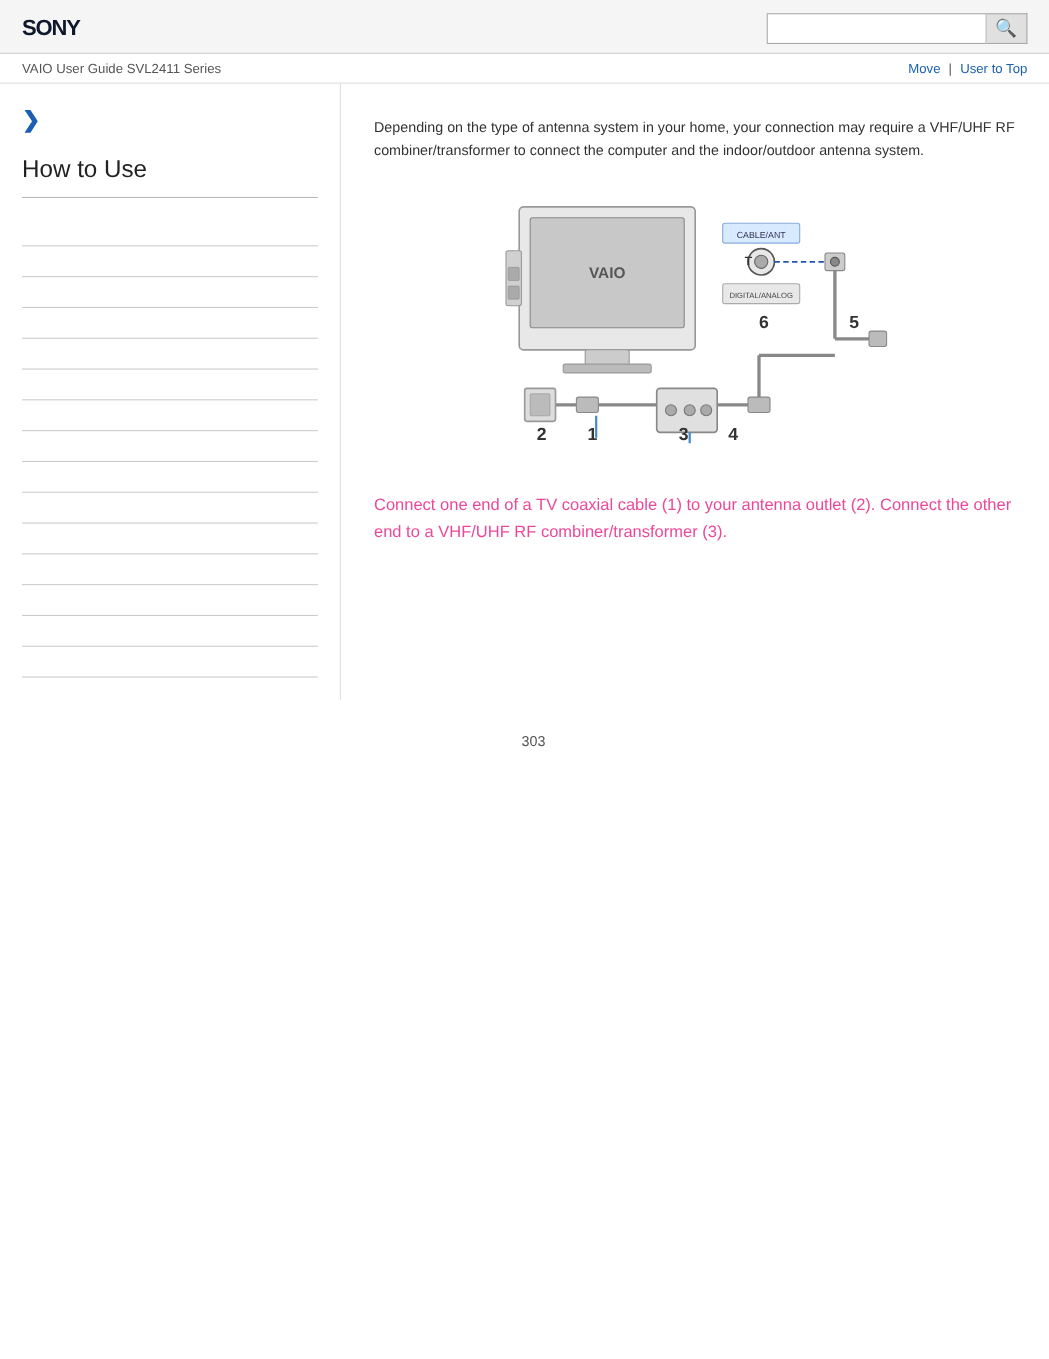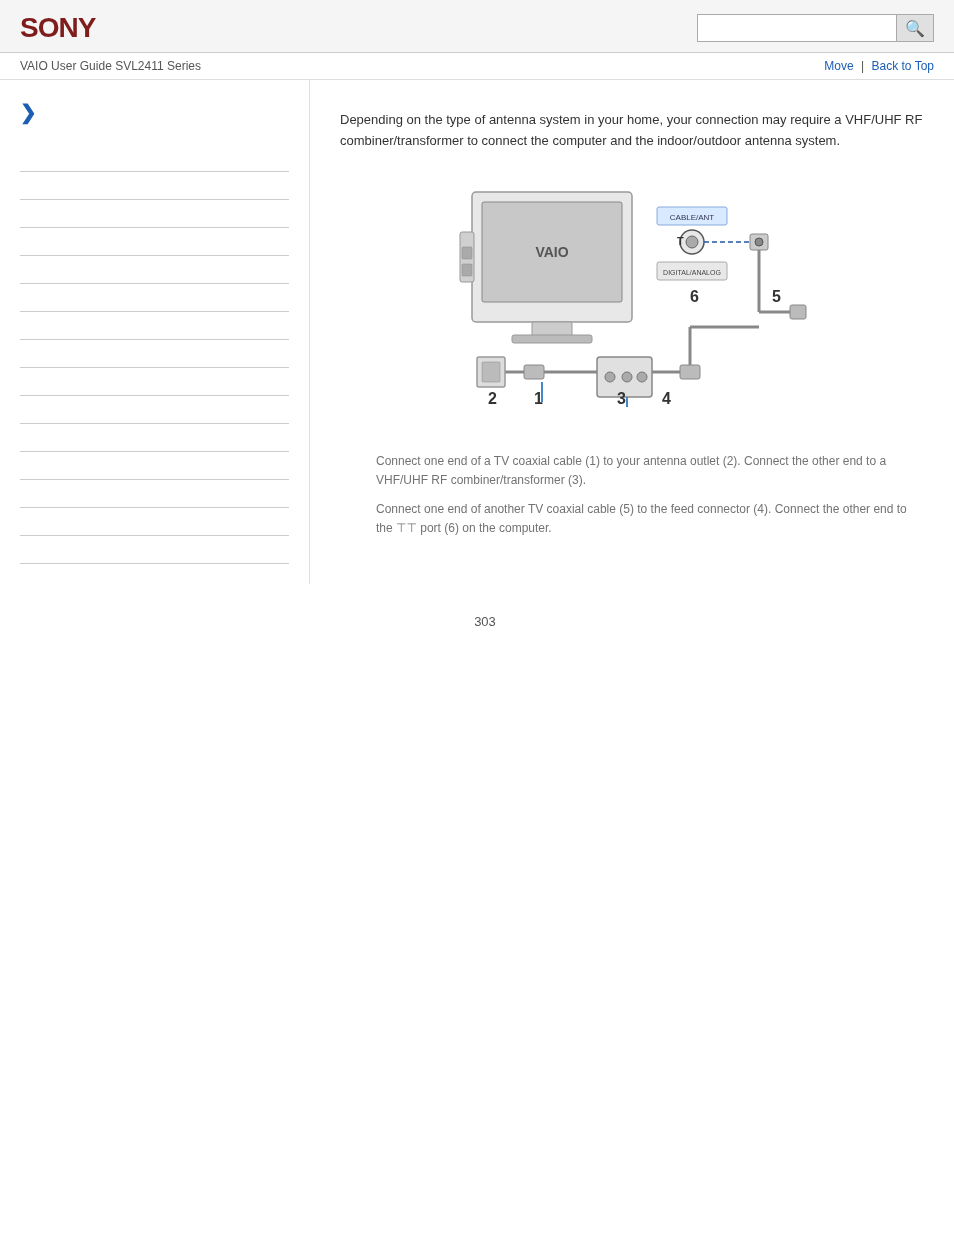--- a/index.html
+++ b/index.html
@@ -15,23 +15,23 @@
     
     .header {
       display: flex;
       align-items: center;
       justify-content: space-between;
       padding: 12px 20px 8px 20px;
       border-bottom: 1px solid #ccc;
       background: #f5f5f5;
     }
     .sony-logo {
-      font-size: 28px;
+      font-size: 20px;
       font-weight: 900;
-      color: #7f1d1d;
+      color: #0f172a;
       letter-spacing: -1px;
       font-family: 'Arial Black', Arial, sans-serif;
     }
     .search-area {
       display: flex;
       align-items: center;
       gap: 0;
     }
     .search-input {
       border: 1px solid #aaa;
@@ -144,25 +144,24 @@
 
     
     .diagram-container {
       margin: 20px 0;
       display: flex;
       justify-content: center;
     }
 
     
     .connection-desc {
-      font-size: 12px;
+      font-size: 15px;
       line-height: 1.6;
-      color: #737373;
+      color: #ec4899;
       margin-bottom: 10px;
-      margin-left: 36px;
     }
 
     
     .page-footer {
       text-align: center;
       padding: 30px 0 20px 16px;
       font-size: 13px;
       color: #555;
     }
 
@@ -183,28 +182,29 @@
       <span class="search-icon-glyph">🔍</span>
     </button>
   </div>
 </div>
 
 <div class="nav-bar">
   <span class="nav-left">VAIO User Guide SVL2411 Series</span>
   <div class="nav-right">
     <span class="nav-link">Move</span>
     <span class="sep">|</span>
-    <span class="nav-link">Back to Top</span>
+    <span class="nav-link">User to Top</span>
   </div>
 </div>
 
 <div class="main-container">
 
   <div class="sidebar">
     <span class="sidebar-chevron">❯</span>
+    <div class="sidebar-title">How to Use</div>
     <ul class="sidebar-nav-items">
       <li class="sidebar-nav-item"></li>
       <li class="sidebar-nav-item"></li>
       <li class="sidebar-nav-item"></li>
       <li class="sidebar-nav-item"></li>
       <li class="sidebar-nav-item"></li>
       <li class="sidebar-nav-item"></li>
       <li class="sidebar-nav-item"></li>
       <li class="sidebar-nav-item"></li>
       <li class="sidebar-nav-item"></li>
@@ -287,21 +287,20 @@
         <text x="92" y="232" font-size="16" font-weight="bold" fill="#333" font-family="Arial">1</text>
         <text x="175" y="232" font-size="16" font-weight="bold" fill="#333" font-family="Arial">3</text>
         <text x="220" y="232" font-size="16" font-weight="bold" fill="#333" font-family="Arial">4</text>
 
         <line x1="100" y1="210" x2="100" y2="230" stroke="#4488cc" stroke-width="2"></line>
         <line x1="185" y1="225" x2="185" y2="235" stroke="#4488cc" stroke-width="2"></line>
       </svg>
     </div>
 
     <p class="connection-desc">Connect one end of a TV coaxial cable (1) to your antenna outlet (2). Connect the other end to a VHF/UHF RF combiner/transformer (3).</p>
-    <p class="connection-desc">Connect one end of another TV coaxial cable (5) to the feed connector (4). Connect the other end to the ⊤⊤                                                port (6) on the computer.</p>
 
   </div>
 
 </div>
 
 <div class="page-footer">
   <span>303</span>
 </div>
 
 </body></html>

